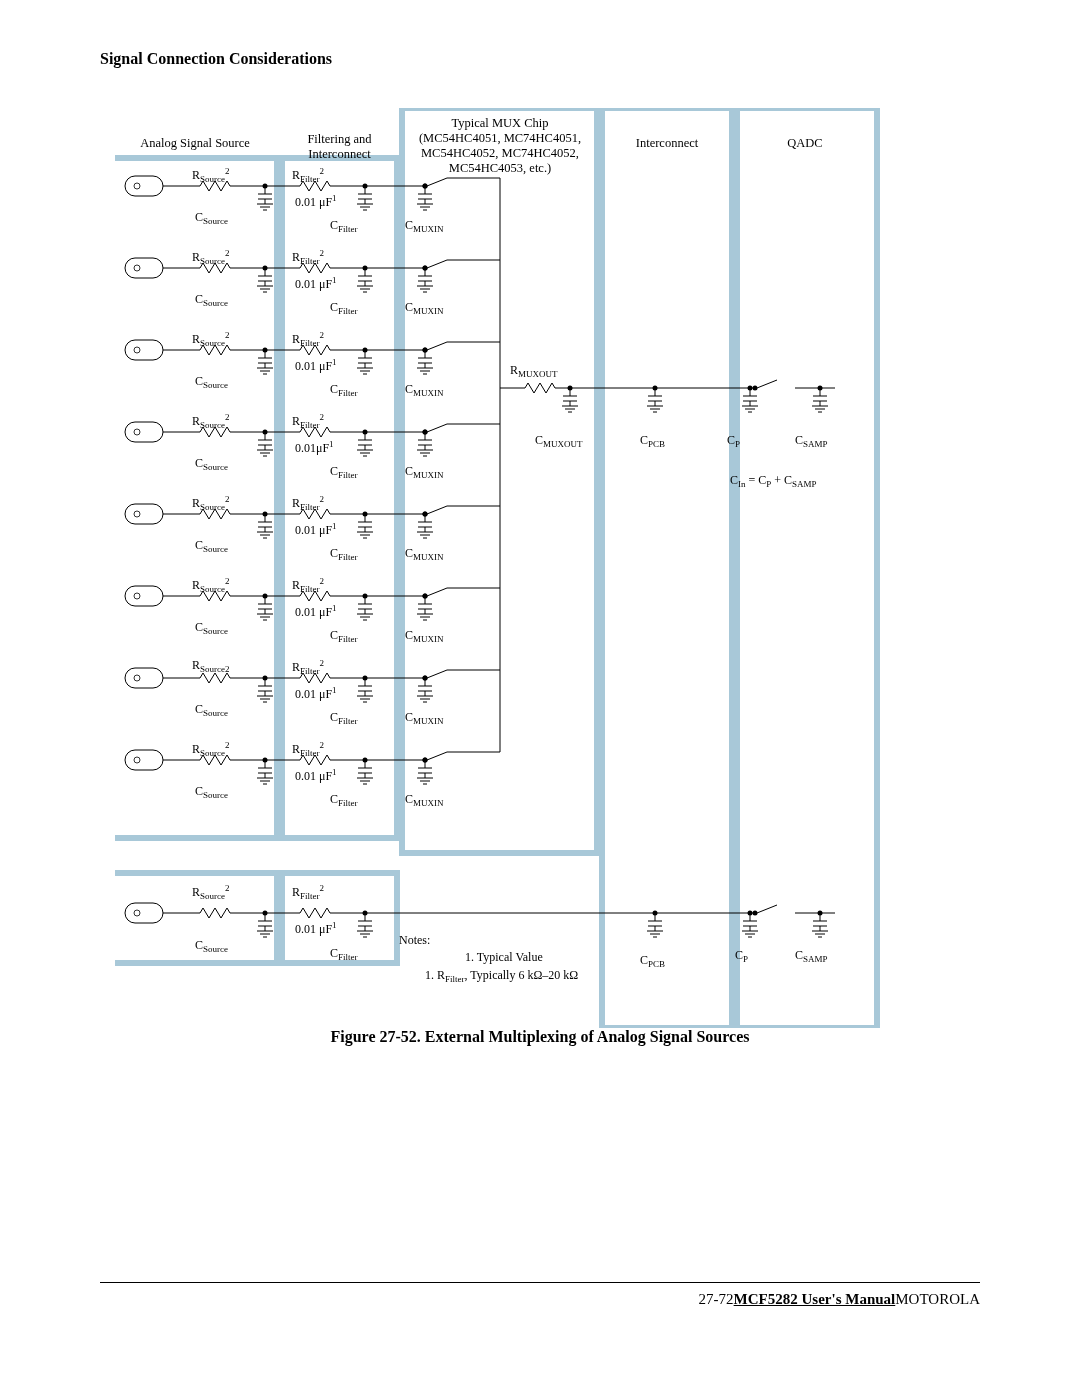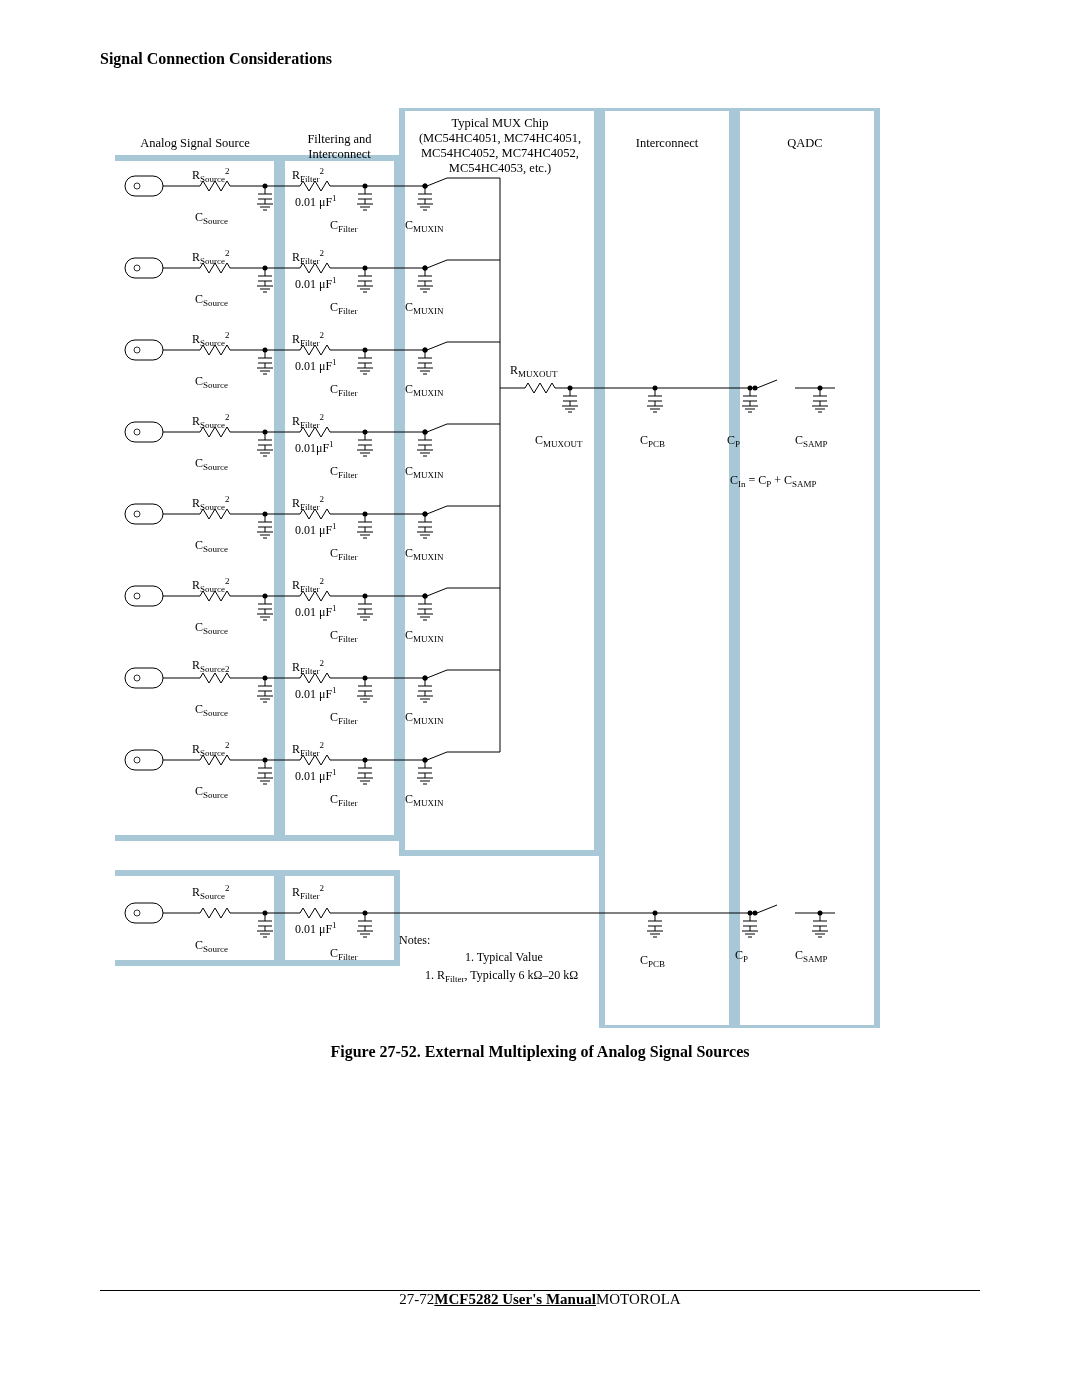--- a/index.html
+++ b/index.html
@@ -23,30 +23,30 @@
     .diagram-container {
       position: relative;
       width: 770px;
       height: 920px;
       margin-left: 15px;
     }
     .figure-caption {
       text-align: center;
       font-weight: bold;
       font-size: 16px;
-      margin-top: 15px;
     }
     .footer {
       position: absolute;
       bottom: 60px;
       left: 100px;
       right: 100px;
       border-top: 1px solid #000;
+      padding-top: 8px;
       display: flex;
-      justify-content: center;
+      justify-content: flex-end;
       font-size: 15px;
     }
     .footer-center {
       font-weight: bold;
       text-decoration: underline;
     }
     .box-label {
       font-size: 12.5px;
       text-align: center;
       position: absolute;

